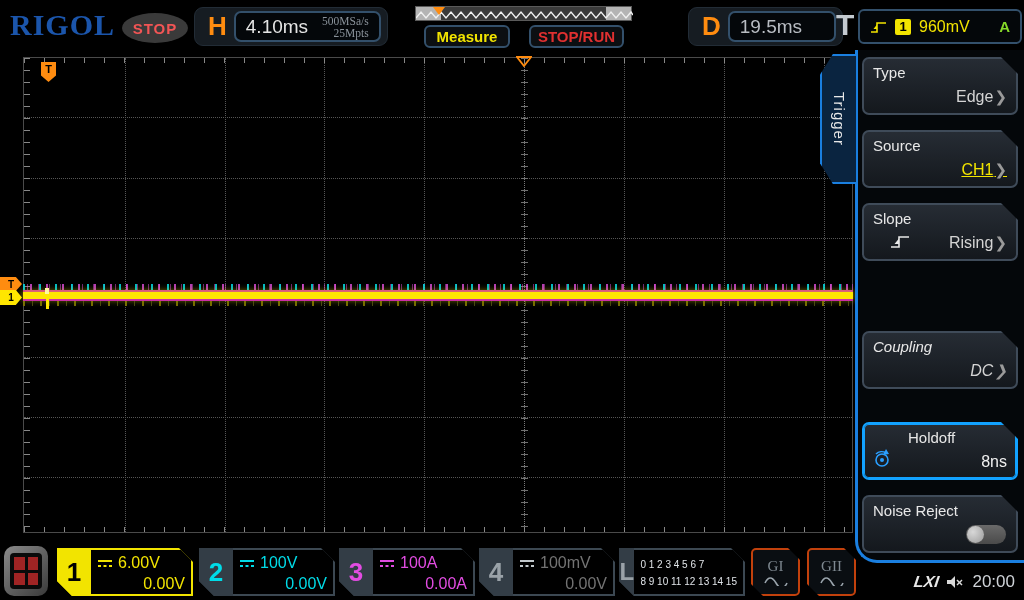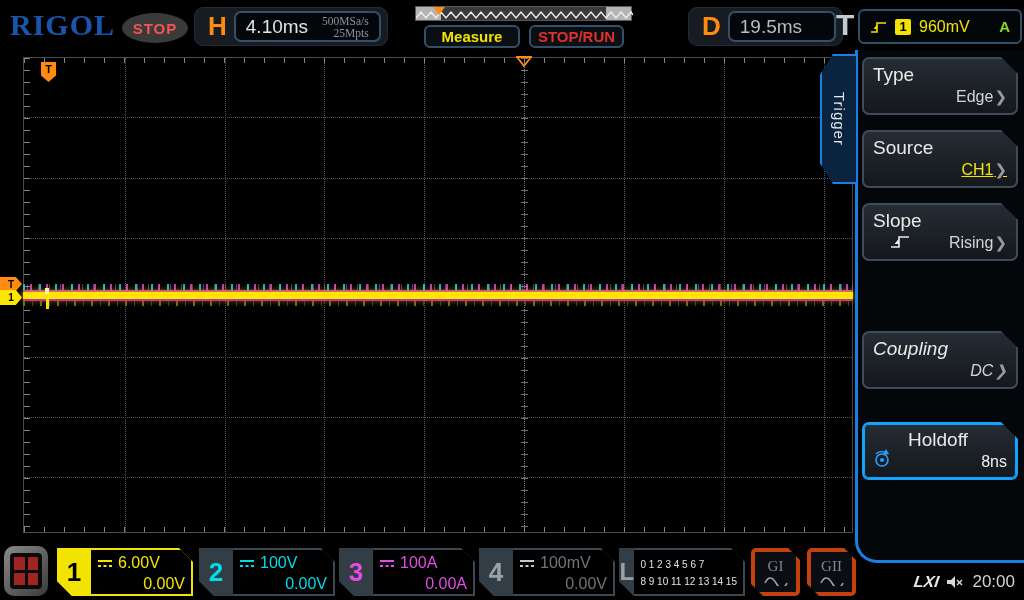--- a/index.html
+++ b/index.html
@@ -40,34 +40,34 @@
   .pennant { width:15px; height:20px; background:#ff8c10; clip-path:polygon(0 0,100% 0,100% 68%,50% 100%,0 68%); color:#000; font-weight:bold; font-size:11px; text-align:center; line-height:15px; }
 
   
   .side-wrap { left:855px; top:50px; width:169px; height:513px; border-left:3px solid #1a7fe0; border-bottom:3px solid #1a7fe0; border-bottom-left-radius:22px; background:#04070a; }
   .trig-tab { left:820px; top:54px; width:38px; height:130px; background:#0a2440; border:2px solid #1a7fe0;
     clip-path:polygon(34% 0,100% 0,100% 100%,34% 100%,0 84%,0 16%); display:flex; align-items:center; justify-content:center; }
   .trig-tab span { writing-mode:vertical-rl; color:#e8e8e8; font-size:15px; letter-spacing:1px; }
   .menu-btn { left:862px; width:156px; height:58px; background:linear-gradient(#262c34,#14181d); border:2px solid #3f4b59; border-radius:7px;
     clip-path:polygon(0 0, calc(100% - 17px) 0, 100% 17px, 100% 100%, 0 100%); padding:5px 9px; }
   .menu-btn.hl { border-color:#12a2ff; box-shadow:0 0 0 1px #12a2ff inset; }
-  .menu-label { color:#e8e8e8; font-size:19px; }
+  .menu-label { color:#e8e8e8; font-size:15px; }
   .menu-value { position:absolute; right:9px; bottom:7px; color:#d4d4d4; font-size:16px; display:flex; align-items:center; gap:1px; }
   .chev { color:#9a9a9a; font-size:15px; }
   .toggle { position:absolute; right:10px; bottom:7px; width:40px; height:19px; border-radius:10px; background:linear-gradient(#6a6a6a,#4a4a4a); }
   .toggle .knob { position:absolute; left:1px; top:1px; width:17px; height:17px; border-radius:50%; background:radial-gradient(circle at 35% 35%, #d8d8d8, #9a9a9a); }
 
   
   .ch-block { top:548px; height:48px; display:flex;
     clip-path:polygon(0 0, calc(100% - 14px) 0, 100% 14px, 100% 100%, 15px 100%, 0 calc(100% - 15px)); }
   .ch-tab { width:34px; display:flex; align-items:center; justify-content:center; font-size:26px; font-weight:bold; }
   .ch-vals { flex:1; background:#000; margin:2px 2px 2px 0; padding:2px 6px 0 6px; font-size:16px; line-height:21px; }
   .ch-vals .r2 { text-align:right; }
   .dc-ico { display:inline-block; vertical-align:middle; margin-right:4px; }
-  .gblock { top:548px; width:49px; height:48px; background:#0a0e12; border:4px solid #c2410c; border-radius:5px;
+  .gblock { top:548px; width:49px; height:48px; background:#0a0e12; border:2px solid #c2410c; border-radius:5px;
     clip-path:polygon(0 0, calc(100% - 12px) 0, 100% 12px, 100% 100%, 12px 100%, 0 calc(100% - 12px));
     display:flex; flex-direction:column; align-items:center; justify-content:center; color:#7e8890; font-family:"Liberation Serif", serif; font-size:15px; line-height:15px; }
   .menu-grid-btn { left:4px; top:546px; width:44px; height:50px; border-radius:10px; background:linear-gradient(135deg,#8a8a8a,#3a3a3a); padding:7px 6px; }
   .menu-grid-inner { width:100%; height:100%; background:#0a0a0a; border-radius:4px; display:grid; grid-template-columns:1fr 1fr; gap:3px; padding:4px; }
   .red-sq { background:#a02424; }
   .lxi { font-style:italic; font-weight:bold; font-size:16px; color:#e8e8e8; transform:skewX(-8deg); }
   .time { font-size:17px; color:#cfd3d8; }
 </style>
 </head>
 <body>
@@ -92,21 +92,21 @@
 
   <div class="abs strip" style="left:415px; top:6px; width:217px; height:15px;">
     <div class="strip-cap" style="left:0;"></div>
     <div class="strip-cap" style="right:0;"></div>
     <svg class="abs" style="left:0; top:2px;" width="217" height="11">
       <polyline points="0,9 5,3 10,9 15,3 20,9 25,3 30,9 35,3 40,9 45,3 50,9 55,3 60,9 65,3 70,9 75,3 80,9 85,3 90,9 95,3 100,9 105,3 110,9 115,3 120,9 125,3 130,9 135,3 140,9 145,3 150,9 155,3 160,9 165,3 170,9 175,3 180,9 185,3 190,9 195,3 200,9 205,3 210,9 215,3 217,6" fill="none" stroke="#f0f0f0" stroke-width="1.4"></polyline>
     </svg>
     <div class="abs" style="left:17px; top:0; width:0; height:0; border-left:6px solid transparent; border-right:6px solid transparent; border-top:8px solid #ff8c10;"></div>
   </div>
 
-  <div class="abs tb-btn" style="left:424px; top:25px; width:96px; height:23px; color:#f2e400;">
+  <div class="abs tb-btn" style="left:424px; top:25px; width:86px; height:23px; color:#f2e400;">
       <span>Measure</span>
     </div>
   <div class="abs tb-btn" style="left:529px; top:25px; width:95px; height:23px; color:#e03030;">
       <span>STOP/RUN</span>
     </div>
 
   <div class="abs hpanel" style="left:688px; top:7px; height:39px;">
     <span class="badge-letter">D</span>
     <div class="valbox" style="width:108px;">
       <span class="tb-main" style="color:#b8bcc2;">19.5ms</span>
@@ -215,20 +215,26 @@
       <circle cx="10" cy="11" r="6" fill="none" stroke="#2a9fff" stroke-width="1.6"></circle>
       <path d="M4,5 a8,8 0 0 1 10,-1" fill="none" stroke="#2a9fff" stroke-width="1.6"></path>
       <polygon points="14,0 17,5 11,6" fill="#2a9fff"></polygon>
       <circle cx="10" cy="11" r="2" fill="#2a9fff"></circle>
     </svg>
     <div class="menu-value" style="color:#f0f0f0;">
         <span>8ns</span>
       </div>
   </div>
 
+  <div class="abs menu-btn" style="top:495px;">
+    <div class="menu-label">Noise Reject</div>
+    <div class="toggle">
+        <div class="knob"></div>
+      </div>
+  </div>
 
   <div class="abs menu-grid-btn">
     <div class="menu-grid-inner">
       <div class="red-sq"></div>
         <div class="red-sq"></div>
         <div class="red-sq"></div>
         <div class="red-sq"></div>
     </div>
   </div>
 

